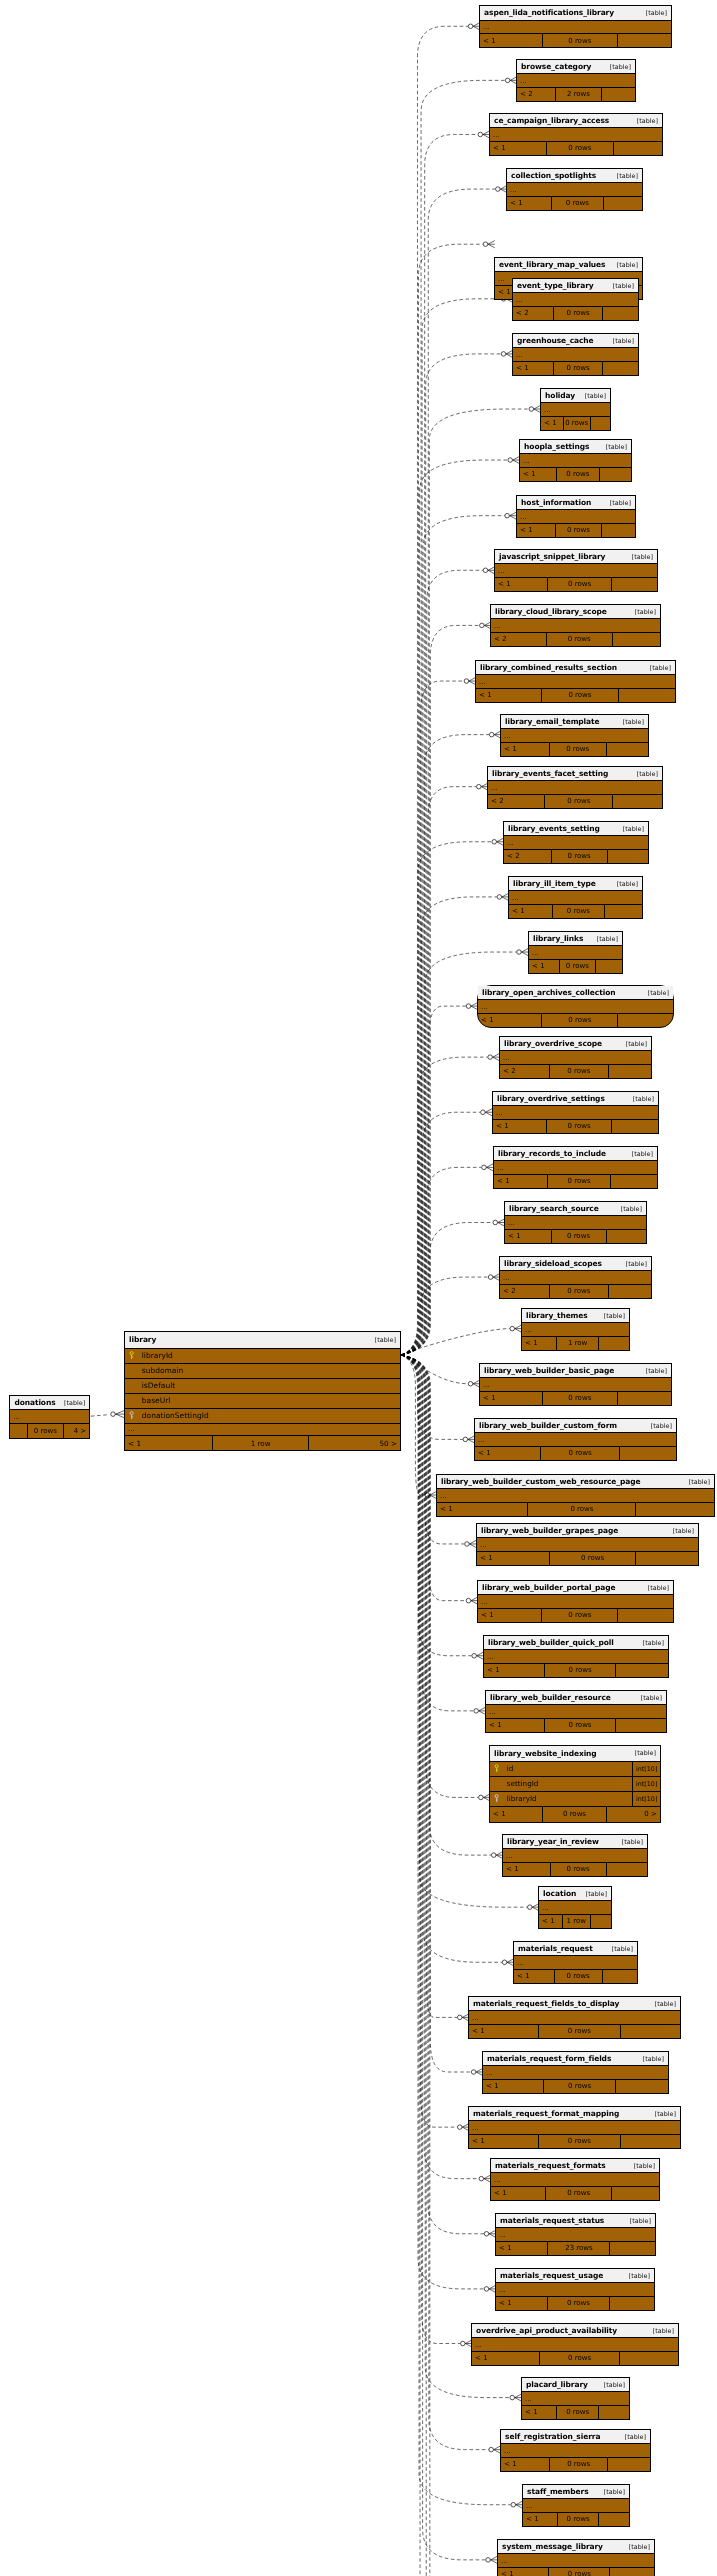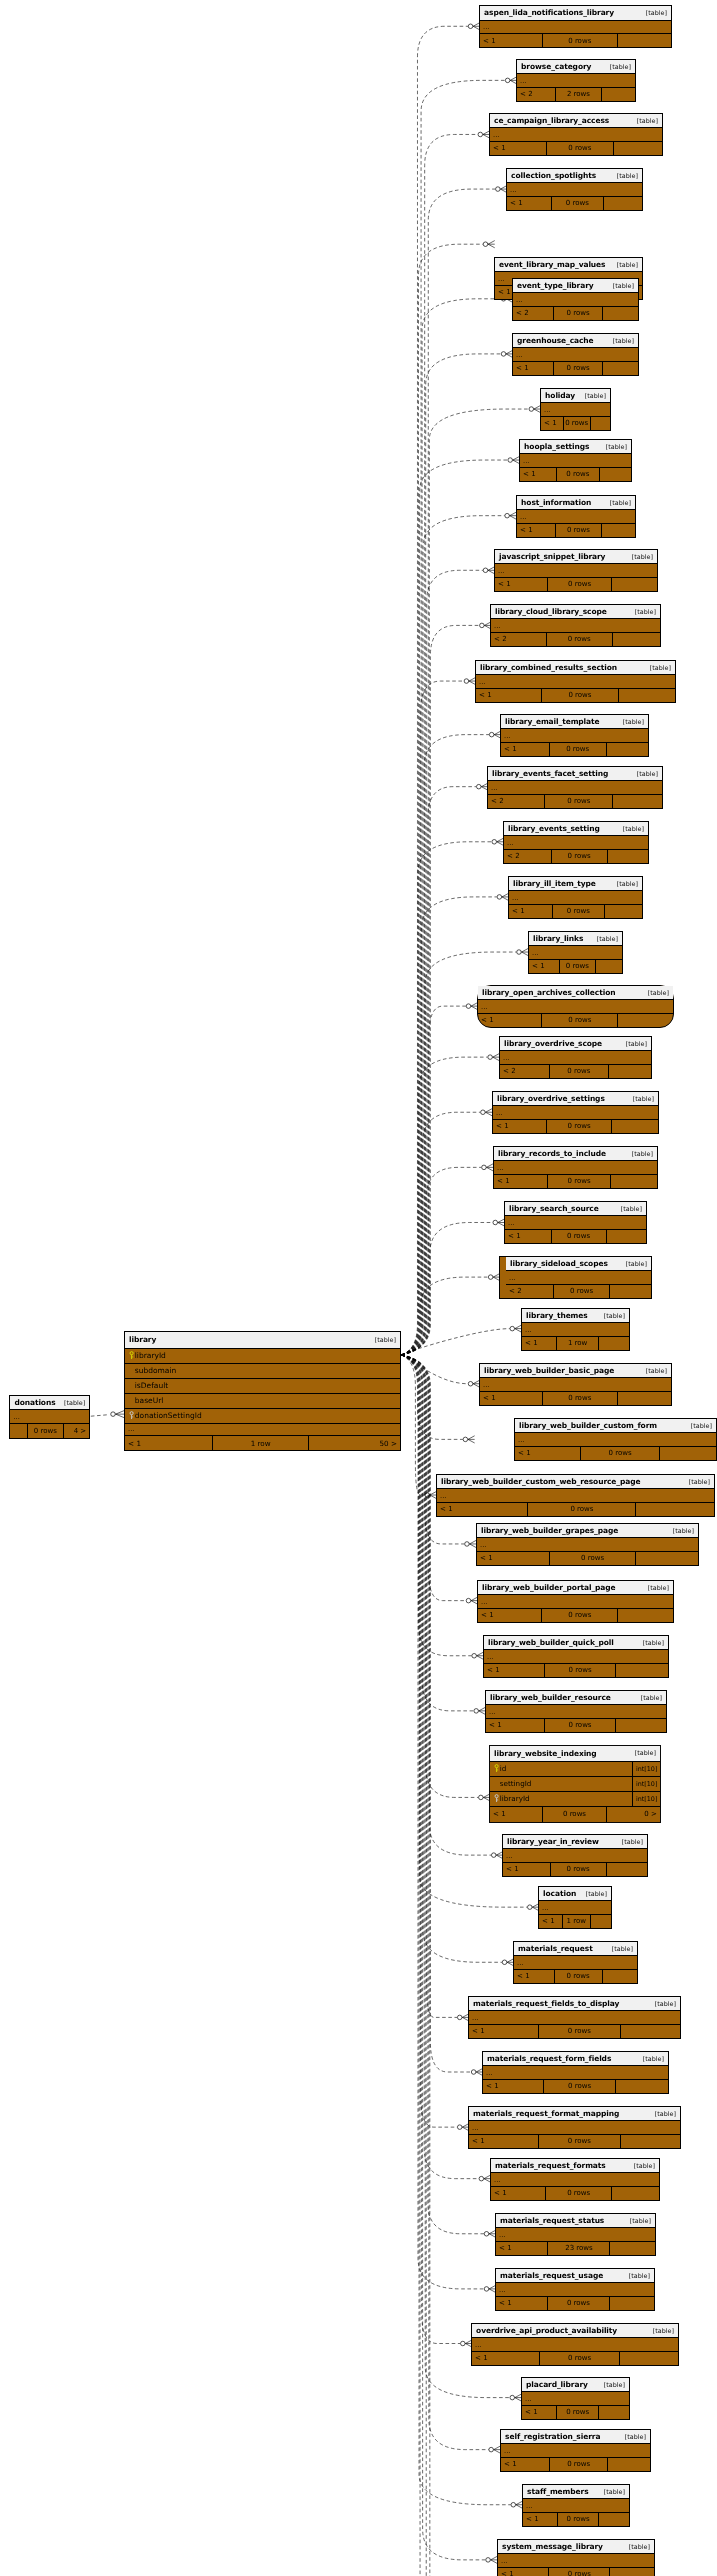--- a/index.html
+++ b/index.html
@@ -18,21 +18,21 @@
     background:#f1f1f1;border-bottom:1px solid #000;height:14.4px;padding:0 4.1px;gap:5.2px;
     box-sizing:border-box;white-space:nowrap;
   }
   .tname{font-weight:bold;font-size:7.5px;letter-spacing:-0.1px;}
   .ttag{font-size:6.4px;color:#111;}
   .dots{
     height:13.4px;display:flex;align-items:center;padding:0 3.1px;
     border-bottom:0.5px solid #000;font-size:6.7px;box-sizing:border-box;
   }
   .colrow{
-    height:15px;display:flex;align-items:center;gap:1px;padding:0 0 0 3.6px;
+    height:15px;display:flex;align-items:center;gap:8px;padding:0 0 0 3.6px;
     border-bottom:0.5px solid #000;font-size:7.2px;box-sizing:border-box;white-space:nowrap;
   }
   .keyslot{width:5.2px;display:inline-flex;align-items:center;flex:0 0 5.2px;}
   .coltype{
     margin-left:auto;align-self:stretch;display:flex;align-items:center;
     border-left:0.5px solid #000;padding:0 2.6px;font-size:6.4px;
   }
   .stats{display:flex;height:13.4px;box-sizing:border-box;font-size:7px;}
   .stats .c{display:flex;align-items:center;box-sizing:border-box;overflow:hidden;}
   .stats .c1{width:33%;padding-left:3.1px;border-right:0.5px solid #000;justify-content:flex-start;}
@@ -544,21 +544,21 @@
         <span class="tname">library_search_source</span>
         <span class="ttag">[table]</span>
       </div>
       <div class="dots">...</div>
       <div class="stats">
         <span class="c c1">&lt; 1</span>
         <span class="c c2">0 rows</span>
         <span class="c c3"></span>
       </div>
     </div>
-    <div class="tbox" style="left: 499px; top: 1256px; width: 153px; padding-left: 6px;">
+    <div class="tbox" style="left: 499px; top: 1256px; width: 153px;">
       <div class="hdr">
         <span class="tname">library_sideload_scopes</span>
         <span class="ttag">[table]</span>
       </div>
       <div class="dots">...</div>
       <div class="stats">
         <span class="c c1">&lt; 2</span>
         <span class="c c2">0 rows</span>
         <span class="c c3"></span>
       </div>
@@ -580,21 +580,21 @@
         <span class="tname">library_web_builder_basic_page</span>
         <span class="ttag">[table]</span>
       </div>
       <div class="dots">...</div>
       <div class="stats">
         <span class="c c1">&lt; 1</span>
         <span class="c c2">0 rows</span>
         <span class="c c3"></span>
       </div>
     </div>
-    <div class="tbox" style="left: 474px; top: 1418px; width: 203px; margin-left: 40px;">
+    <div class="tbox" style="left: 474px; top: 1418px; width: 203px;">
       <div class="hdr">
         <span class="tname">library_web_builder_custom_form</span>
         <span class="ttag">[table]</span>
       </div>
       <div class="dots">...</div>
       <div class="stats">
         <span class="c c1">&lt; 1</span>
         <span class="c c2">0 rows</span>
         <span class="c c3"></span>
       </div>

